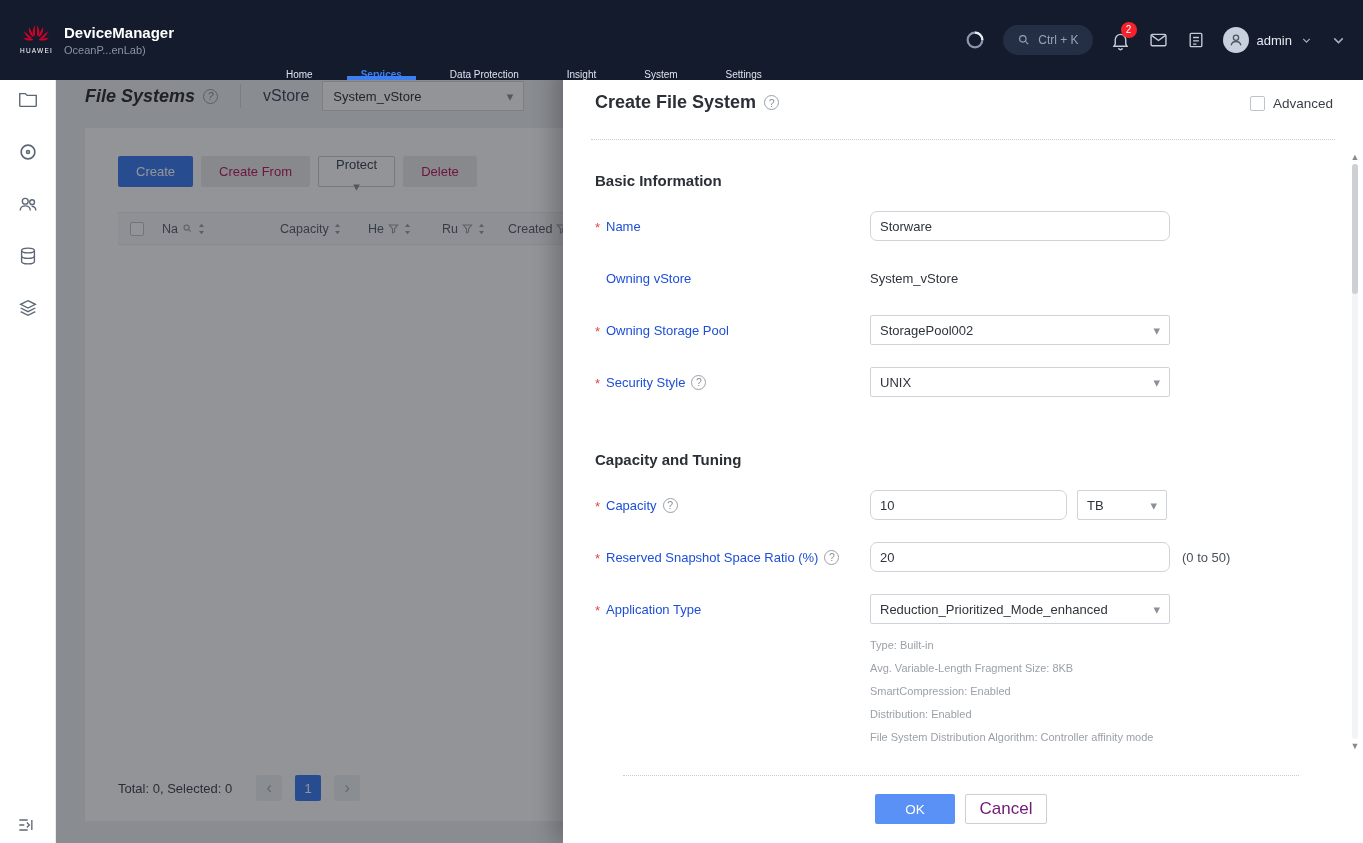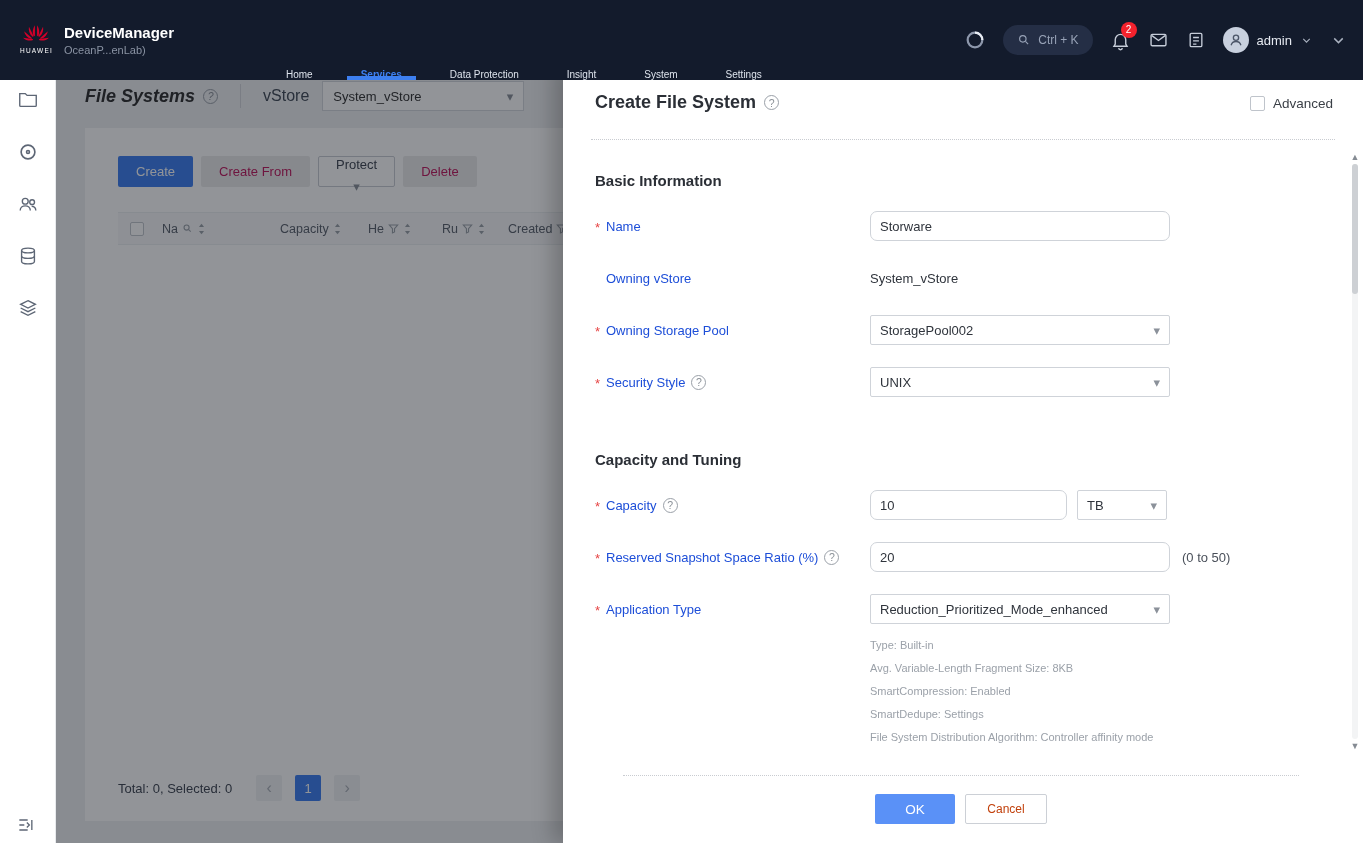--- a/index.html
+++ b/index.html
@@ -87,21 +87,21 @@
   .text-input { width:300px; height:30px; border:1px solid #cfd3d9; border-radius:7px; padding:0 9px; font-size:13px; color:#2f343c; background:#fff; font-family:inherit; }
   .text-input.small { width:197px; }
   .select { width:300px; height:30px; border:1px solid #cfd3d9; border-radius:2px; padding:0 9px; font-size:13px; color:#2f343c; display:flex; align-items:center; justify-content:space-between; cursor:pointer; background:#fff; }
   .select.unit { width:90px; margin-left:10px; }
   .static-value { font-size:13px; color:#2f343c; }
   .hint { font-size:13px; color:#4a505a; margin-left:12px; }
   .info-block { margin:10px 0 0 275px; }
   .info-line { font-size:11px; color:#9ba1a9; line-height:23px; }
   .d-footer { display:flex; justify-content:center; gap:10px; margin-top:18px; }
   .btn-ok { width:80px; height:30px; background:var(--ok,#5a91f7); color:#fff; border:none; border-radius:2px; font-size:13.5px; cursor:pointer; display:flex; align-items:center; justify-content:center; font-family:inherit; }
-  .btn-cancel { width:82px; height:30px; background:#fff; color:#c2410c; border:1px solid #ccd0d6; border-radius:2px; font-size:12px; cursor:pointer; display:flex; align-items:center; justify-content:center; font-family:inherit; }
+  .btn-cancel { width:82px; height:30px; background:#fff; color:#701a75; border:1px solid #ccd0d6; border-radius:2px; font-size:17px; cursor:pointer; display:flex; align-items:center; justify-content:center; font-family:inherit; }
 
   .scrollbar { position:absolute; right:3px; top:88px; bottom:92px; width:10px; display:flex; flex-direction:column; align-items:center; }
   .sb-arrow { color:#858b93; font-size:9px; line-height:10px; cursor:pointer; }
   .sb-up::after { content:"▲"; } .sb-down::after { content:"▼"; }
   .sb-track { flex:1; width:6px; background:#f3f4f5; margin:2px 0; position:relative; border-radius:3px; }
   .sb-thumb { position:absolute; top:0; height:130px; width:6px; background:#cdd0d4; border-radius:3px; cursor:grab; }
 
   svg { display:block; }
 </style>
 </head>
@@ -444,21 +444,21 @@
           <span>Reduction_Prioritized_Mode_enhanced</span>
           <span class="caret"></span>
         </div>
       </div>
     </div>
 
     <div class="info-block">
       <div class="info-line">Type: Built-in</div>
       <div class="info-line">Avg. Variable-Length Fragment Size: 8KB</div>
       <div class="info-line">SmartCompression: Enabled</div>
-      <div class="info-line">SmartDedupe: Settings</div>
+      <div class="info-line">Distribution: Enabled</div>
       <div class="info-line">File System Distribution Algorithm: Controller affinity mode</div>
     </div>
 
     <div class="d-sep"></div>
 
     <div class="d-footer">
       <button class="btn-ok">OK</button>
       <button class="btn-cancel">Cancel</button>
     </div>
   </div>

